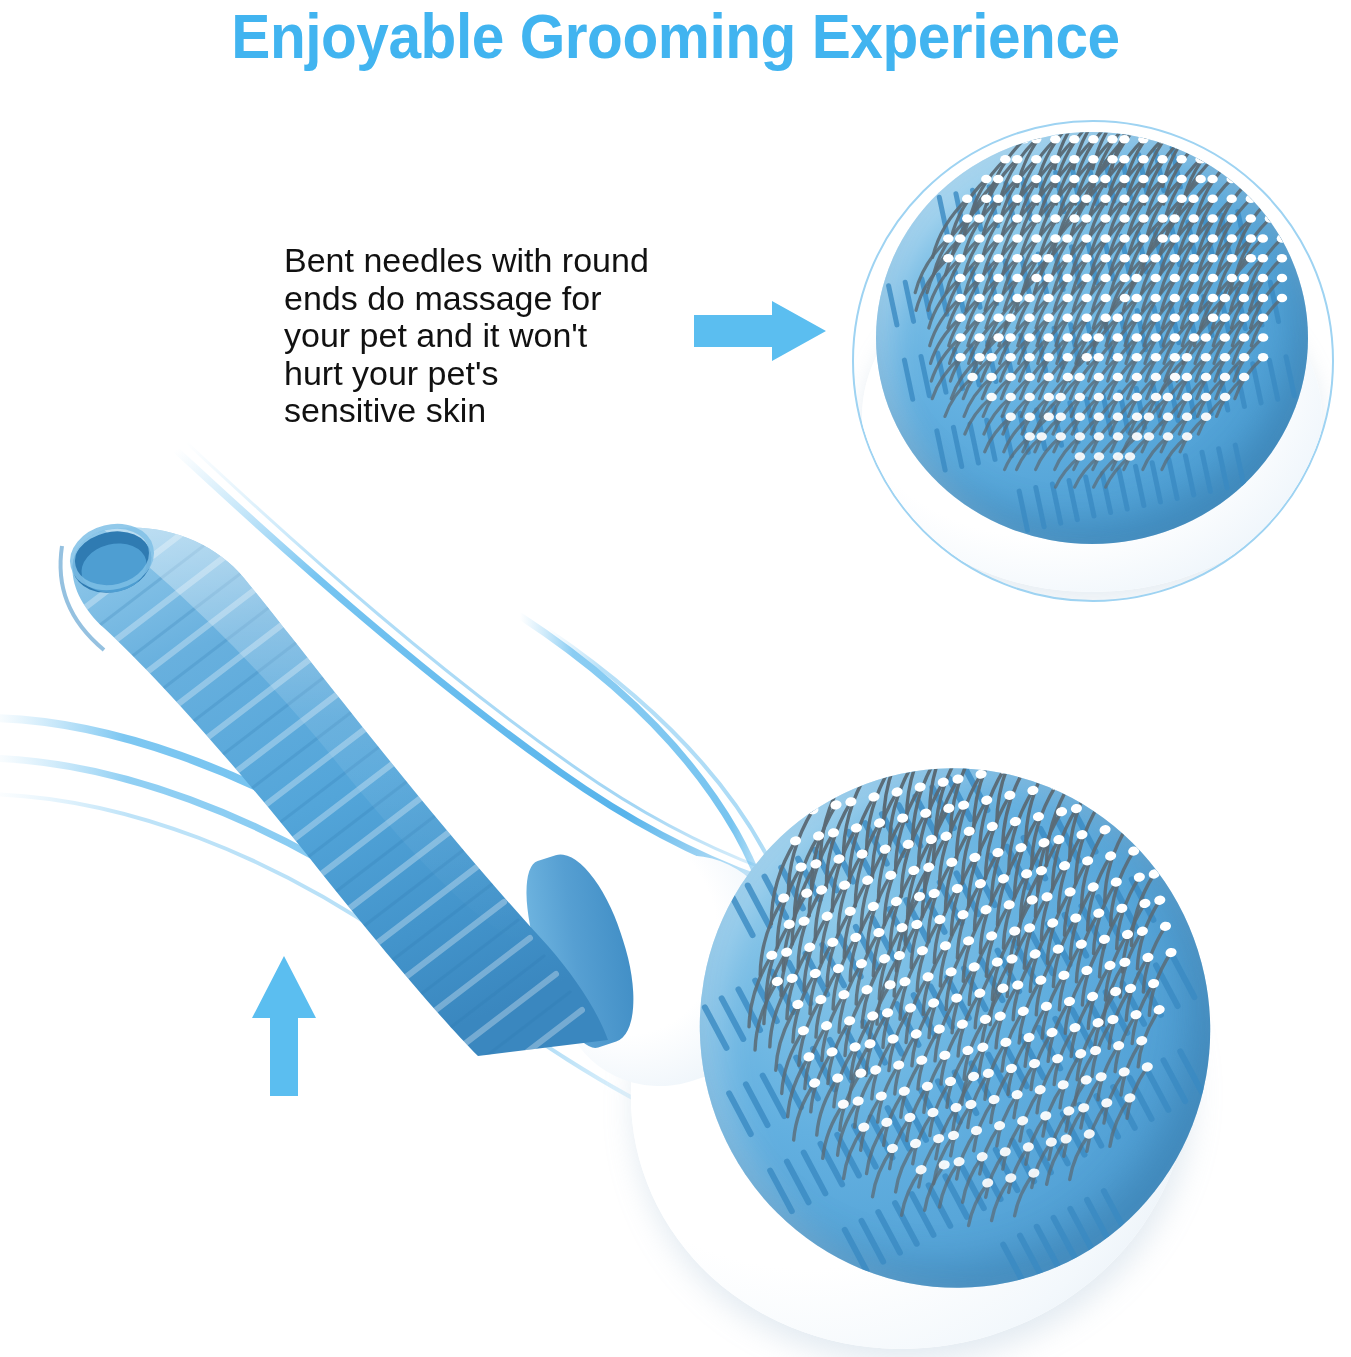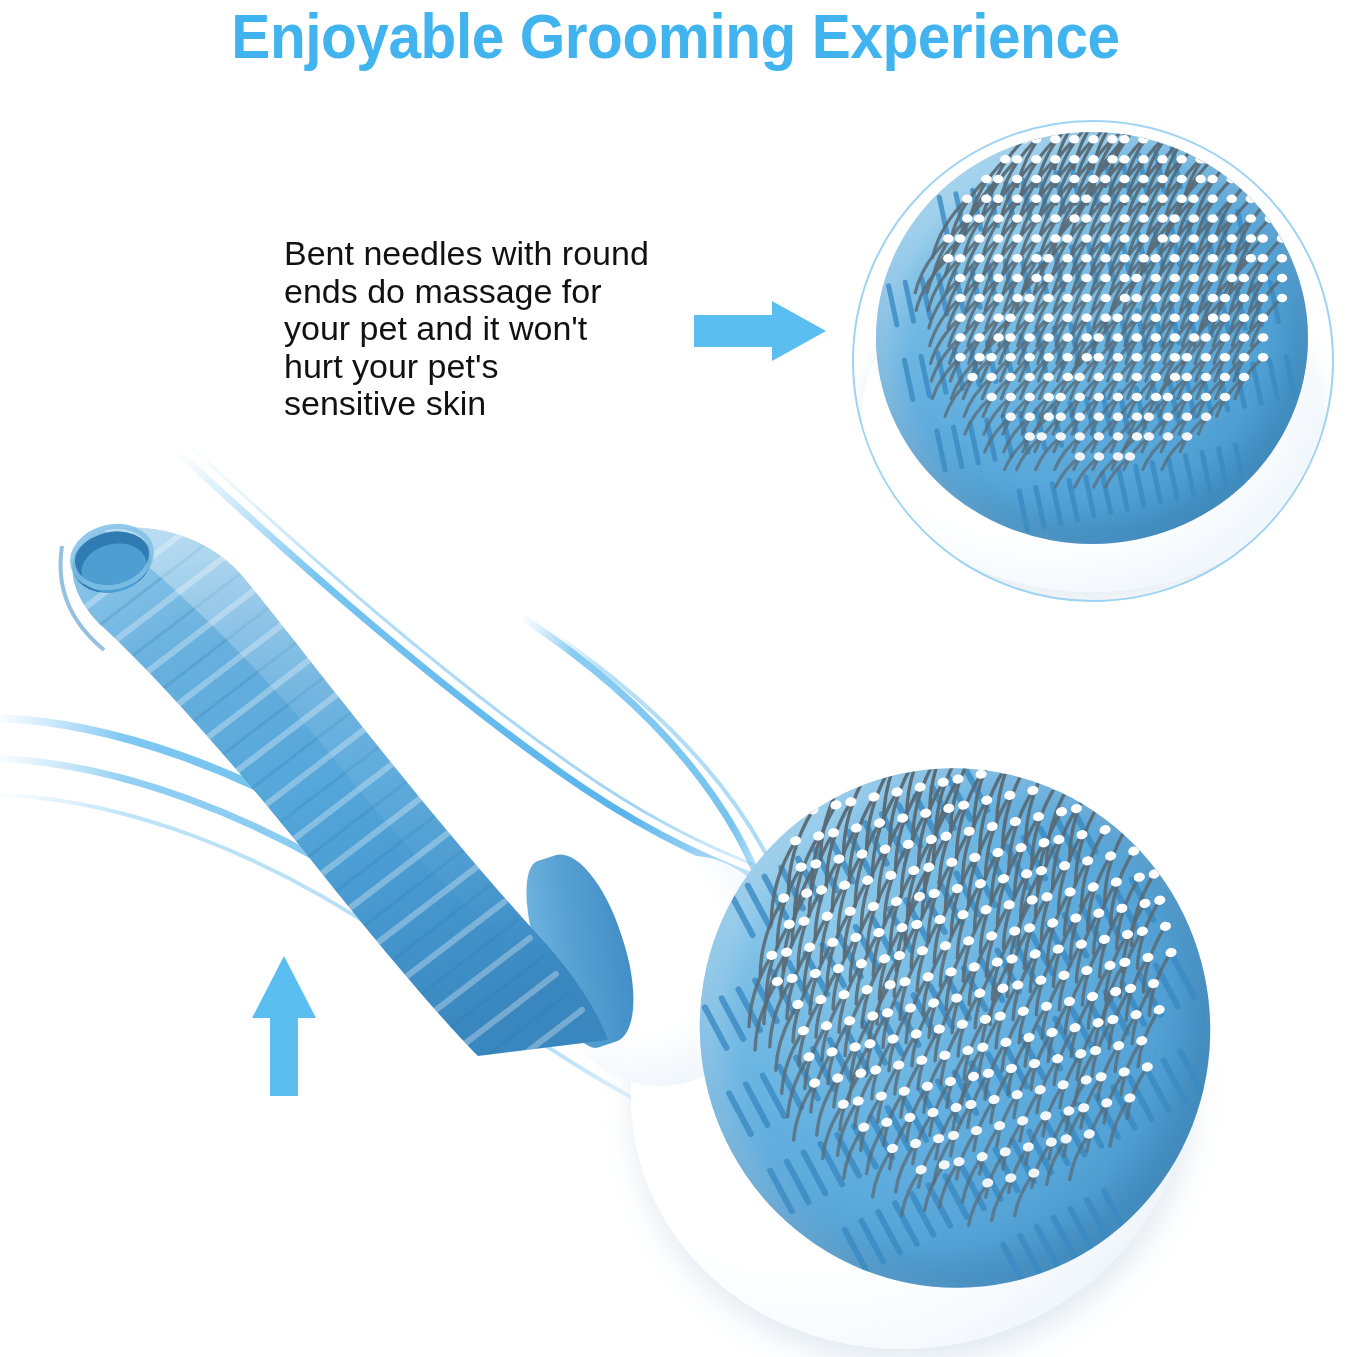--- a/index.html
+++ b/index.html
@@ -37,21 +37,21 @@
   
   .caption {
     position: absolute;
     color: #111111;
     font-family: "Liberation Sans", sans-serif;
     font-size: 34px;
     line-height: 37.5px;
     font-weight: 400;
     white-space: pre-line;
   }
-  #caption-needles { left: 284px; top: 235px; width: 400px; }
+  #caption-needles { left: 284px; top: 242px; width: 400px; }
   #caption-handle  { left: 28px;  top: 1098px; width: 640px; }
 
   
   .arrow { position: absolute; }
   #arrow-right {
     left: 694px; top: 299px; width: 132px; height: 64px;
   }
   #arrow-up {
     left: 252px; top: 956px; width: 64px; height: 140px;
   }

